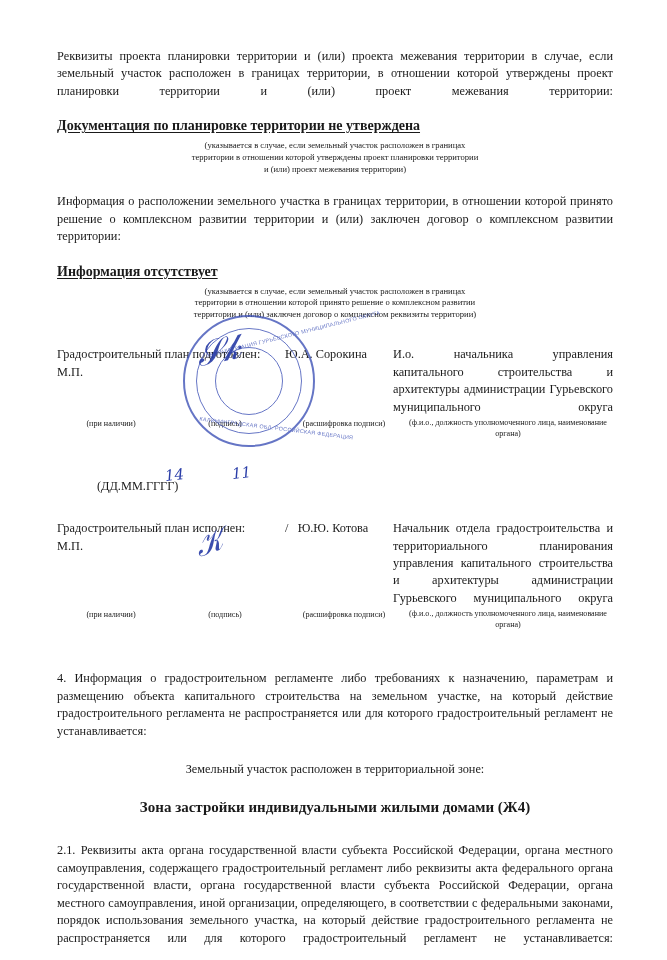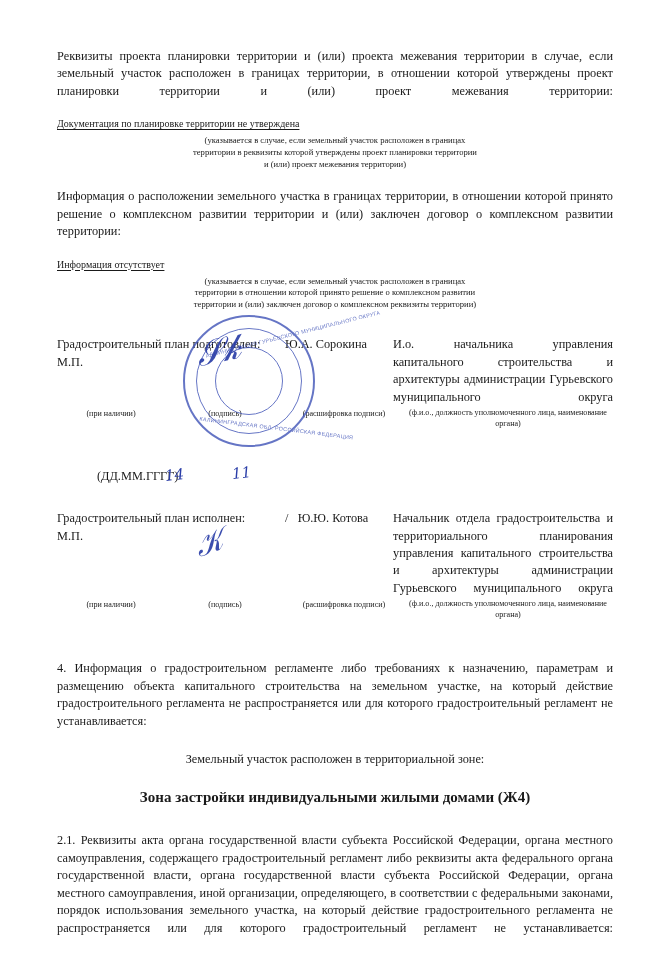--- a/index.html
+++ b/index.html
@@ -35,22 +35,22 @@
     font-size: 12.3px;
     line-height: 1.42;
     text-align: justify;
     text-indent: 0;
   }
   .just {
     text-align: justify;
     text-align-last: justify;
   }
   .underline-head {
-    font-weight: normal;
-    font-size: 10px;
+    font-weight: bold;
+    font-size: 14px;
     text-decoration: underline;
     text-underline-offset: 2px;
   }
   .small-note {
     font-size: 8.6px;
     line-height: 1.35;
     text-align: center;
     color: #1a1a1a;
   }
   .spacer-6 { height: 6px; }
@@ -190,21 +190,21 @@
     <p class="para just">Реквизиты проекта планировки территории и (или) проекта межевания территории в случае, если земельный участок расположен в границах территории, в отношении которой утверждены проект планировки территории и (или) проект межевания территории:</p>
 
     <div class="spacer-18"></div>
 
     <p class="underline-head">Документация по планировке территории не утверждена</p>
 
     <div class="spacer-6"></div>
 
     <div class="small-note">
       <div>(указывается в случае, если земельный участок расположен в границах</div>
-      <div>территории в реквизиты которой утверждены проект планировки территории</div>
+      <div>территории в отношении которой утверждены проект планировки территории</div>
       <div>и (или) проект межевания территории)</div>
     </div>
 
     <div class="spacer-18"></div>
 
     <p class="para just">Информация о расположении земельного участка в границах территории, в отношении которой принято решение о комплексном развитии территории и (или) заключен договор о комплексном развитии территории:</p>
 
     <div class="spacer-18"></div>
 
     <p class="underline-head">Информация отсутствует</p>

